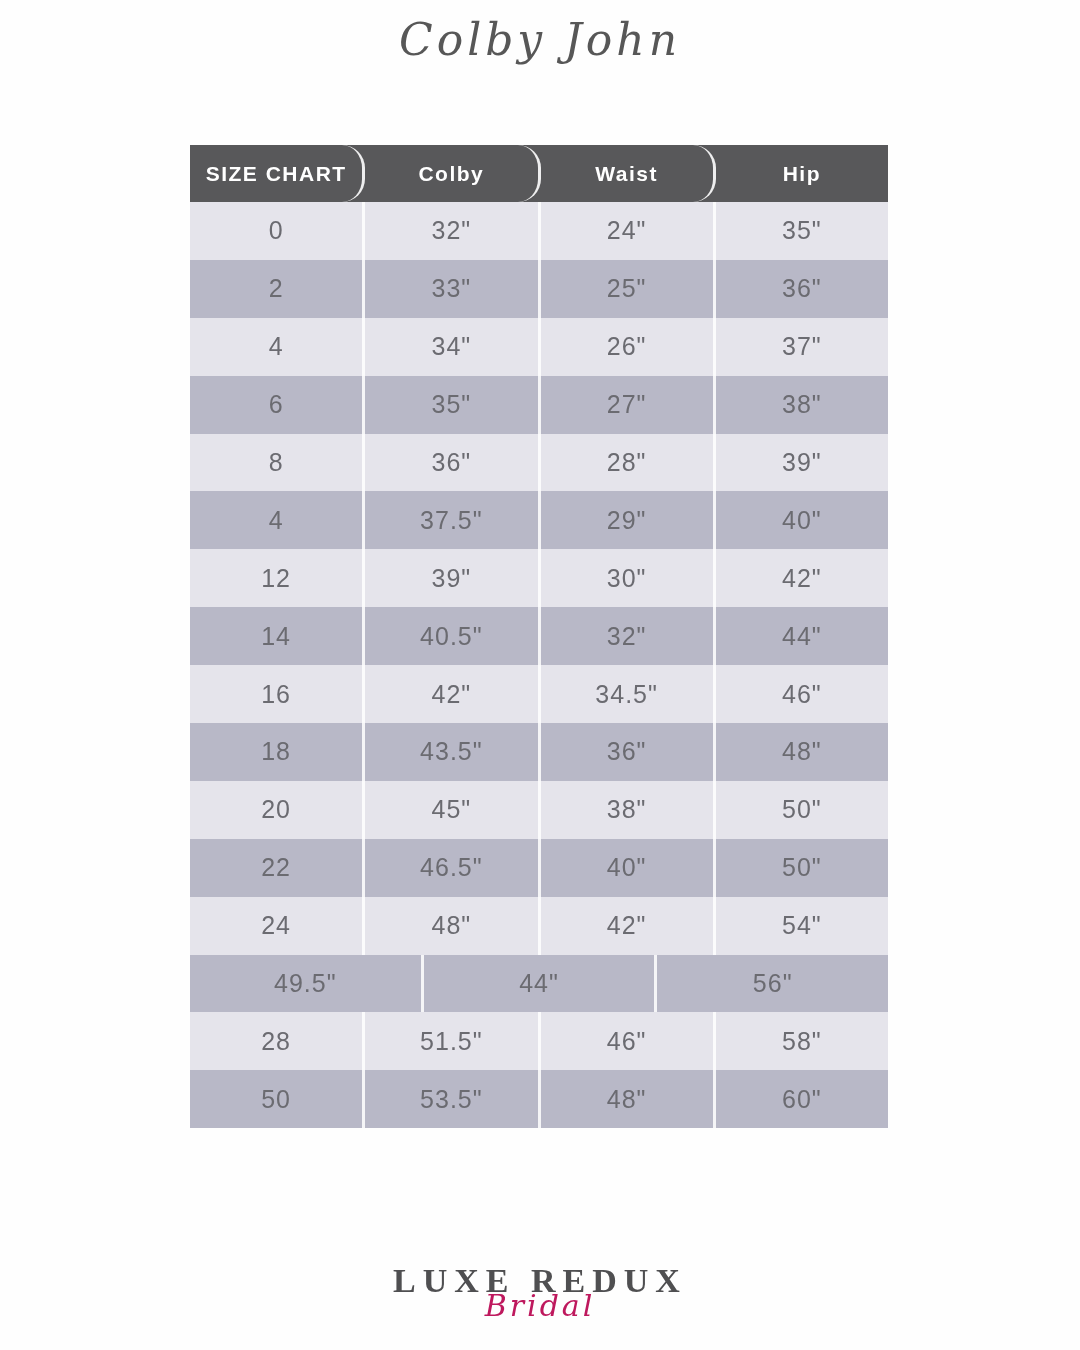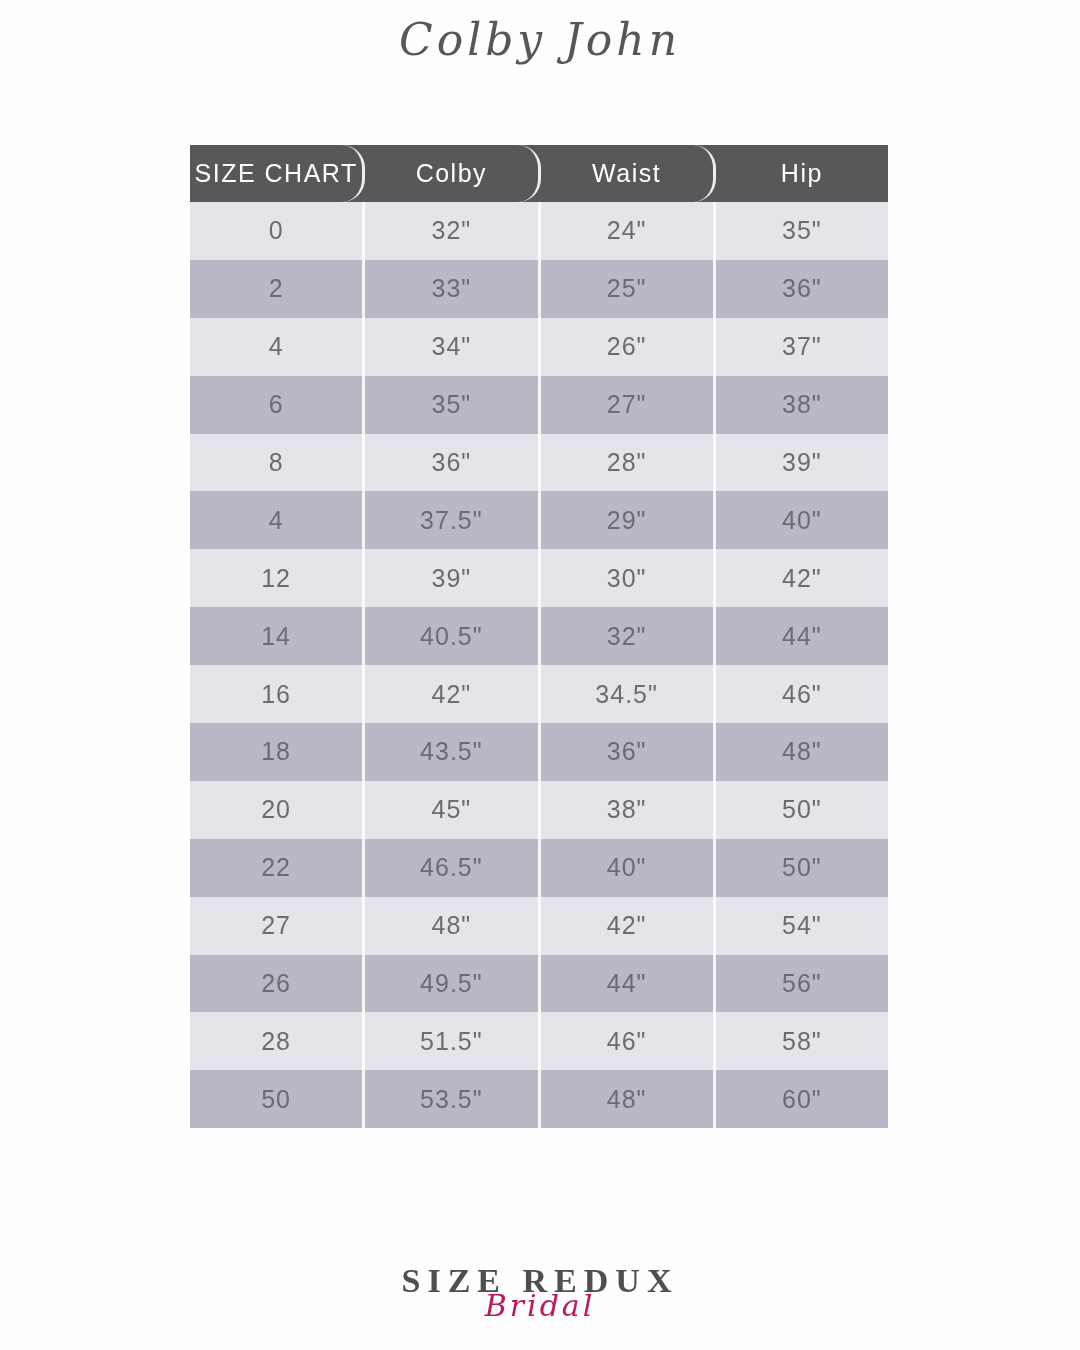--- a/index.html
+++ b/index.html
@@ -22,21 +22,21 @@
 
   
   .size-table {
     position:absolute; left:190px; top:145px; width:698px;
   }
   .thead {
     display:flex; height:57px; background:#58585a;
   }
   .th {
     flex:1; display:flex; align-items:center; justify-content:center;
-    color:#ffffff; font-size:25px; letter-spacing:1.5px; font-weight:400;
+    color:#ffffff; font-size:21px; letter-spacing:1.5px; font-weight:700;
     border-right:3px solid rgba(255,255,255,0.9);
     border-radius:23px;
   }
   .th:last-child { border-right:none; }
 
   .tr { display:flex; height:57.9px; }
   .tr.light { background:#e5e4eb; }
   .tr.dark  { background:#b8b8c7; }
   .td {
     flex:1; display:flex; align-items:center; justify-content:center;
@@ -141,44 +141,43 @@
       <div class="td">38"</div>
       <div class="td">50"</div>
     </div>
         <div class="tr dark">
       <div class="td">22</div>
       <div class="td">46.5"</div>
       <div class="td">40"</div>
       <div class="td">50"</div>
     </div>
         <div class="tr light">
-      <div class="td">27</div>
+      <div class="td">24</div>
       <div class="td">48"</div>
       <div class="td">42"</div>
       <div class="td">54"</div>
     </div>
         <div class="tr dark">
-      <div class="td">26</div>
       <div class="td">49.5"</div>
       <div class="td">44"</div>
       <div class="td">56"</div>
     </div>
         <div class="tr light">
       <div class="td">28</div>
       <div class="td">51.5"</div>
       <div class="td">46"</div>
       <div class="td">58"</div>
     </div>
         <div class="tr dark">
       <div class="td">50</div>
       <div class="td">53.5"</div>
       <div class="td">48"</div>
       <div class="td">60"</div>
     </div>
       </div>
   </div>
 
   <div class="footer-logo">
-    <div class="logo-main">SIZE REDUX</div>
+    <div class="logo-main">LUXE REDUX</div>
     <div class="logo-sub">Bridal</div>
   </div>
 
 </div>
 
 </body></html>

